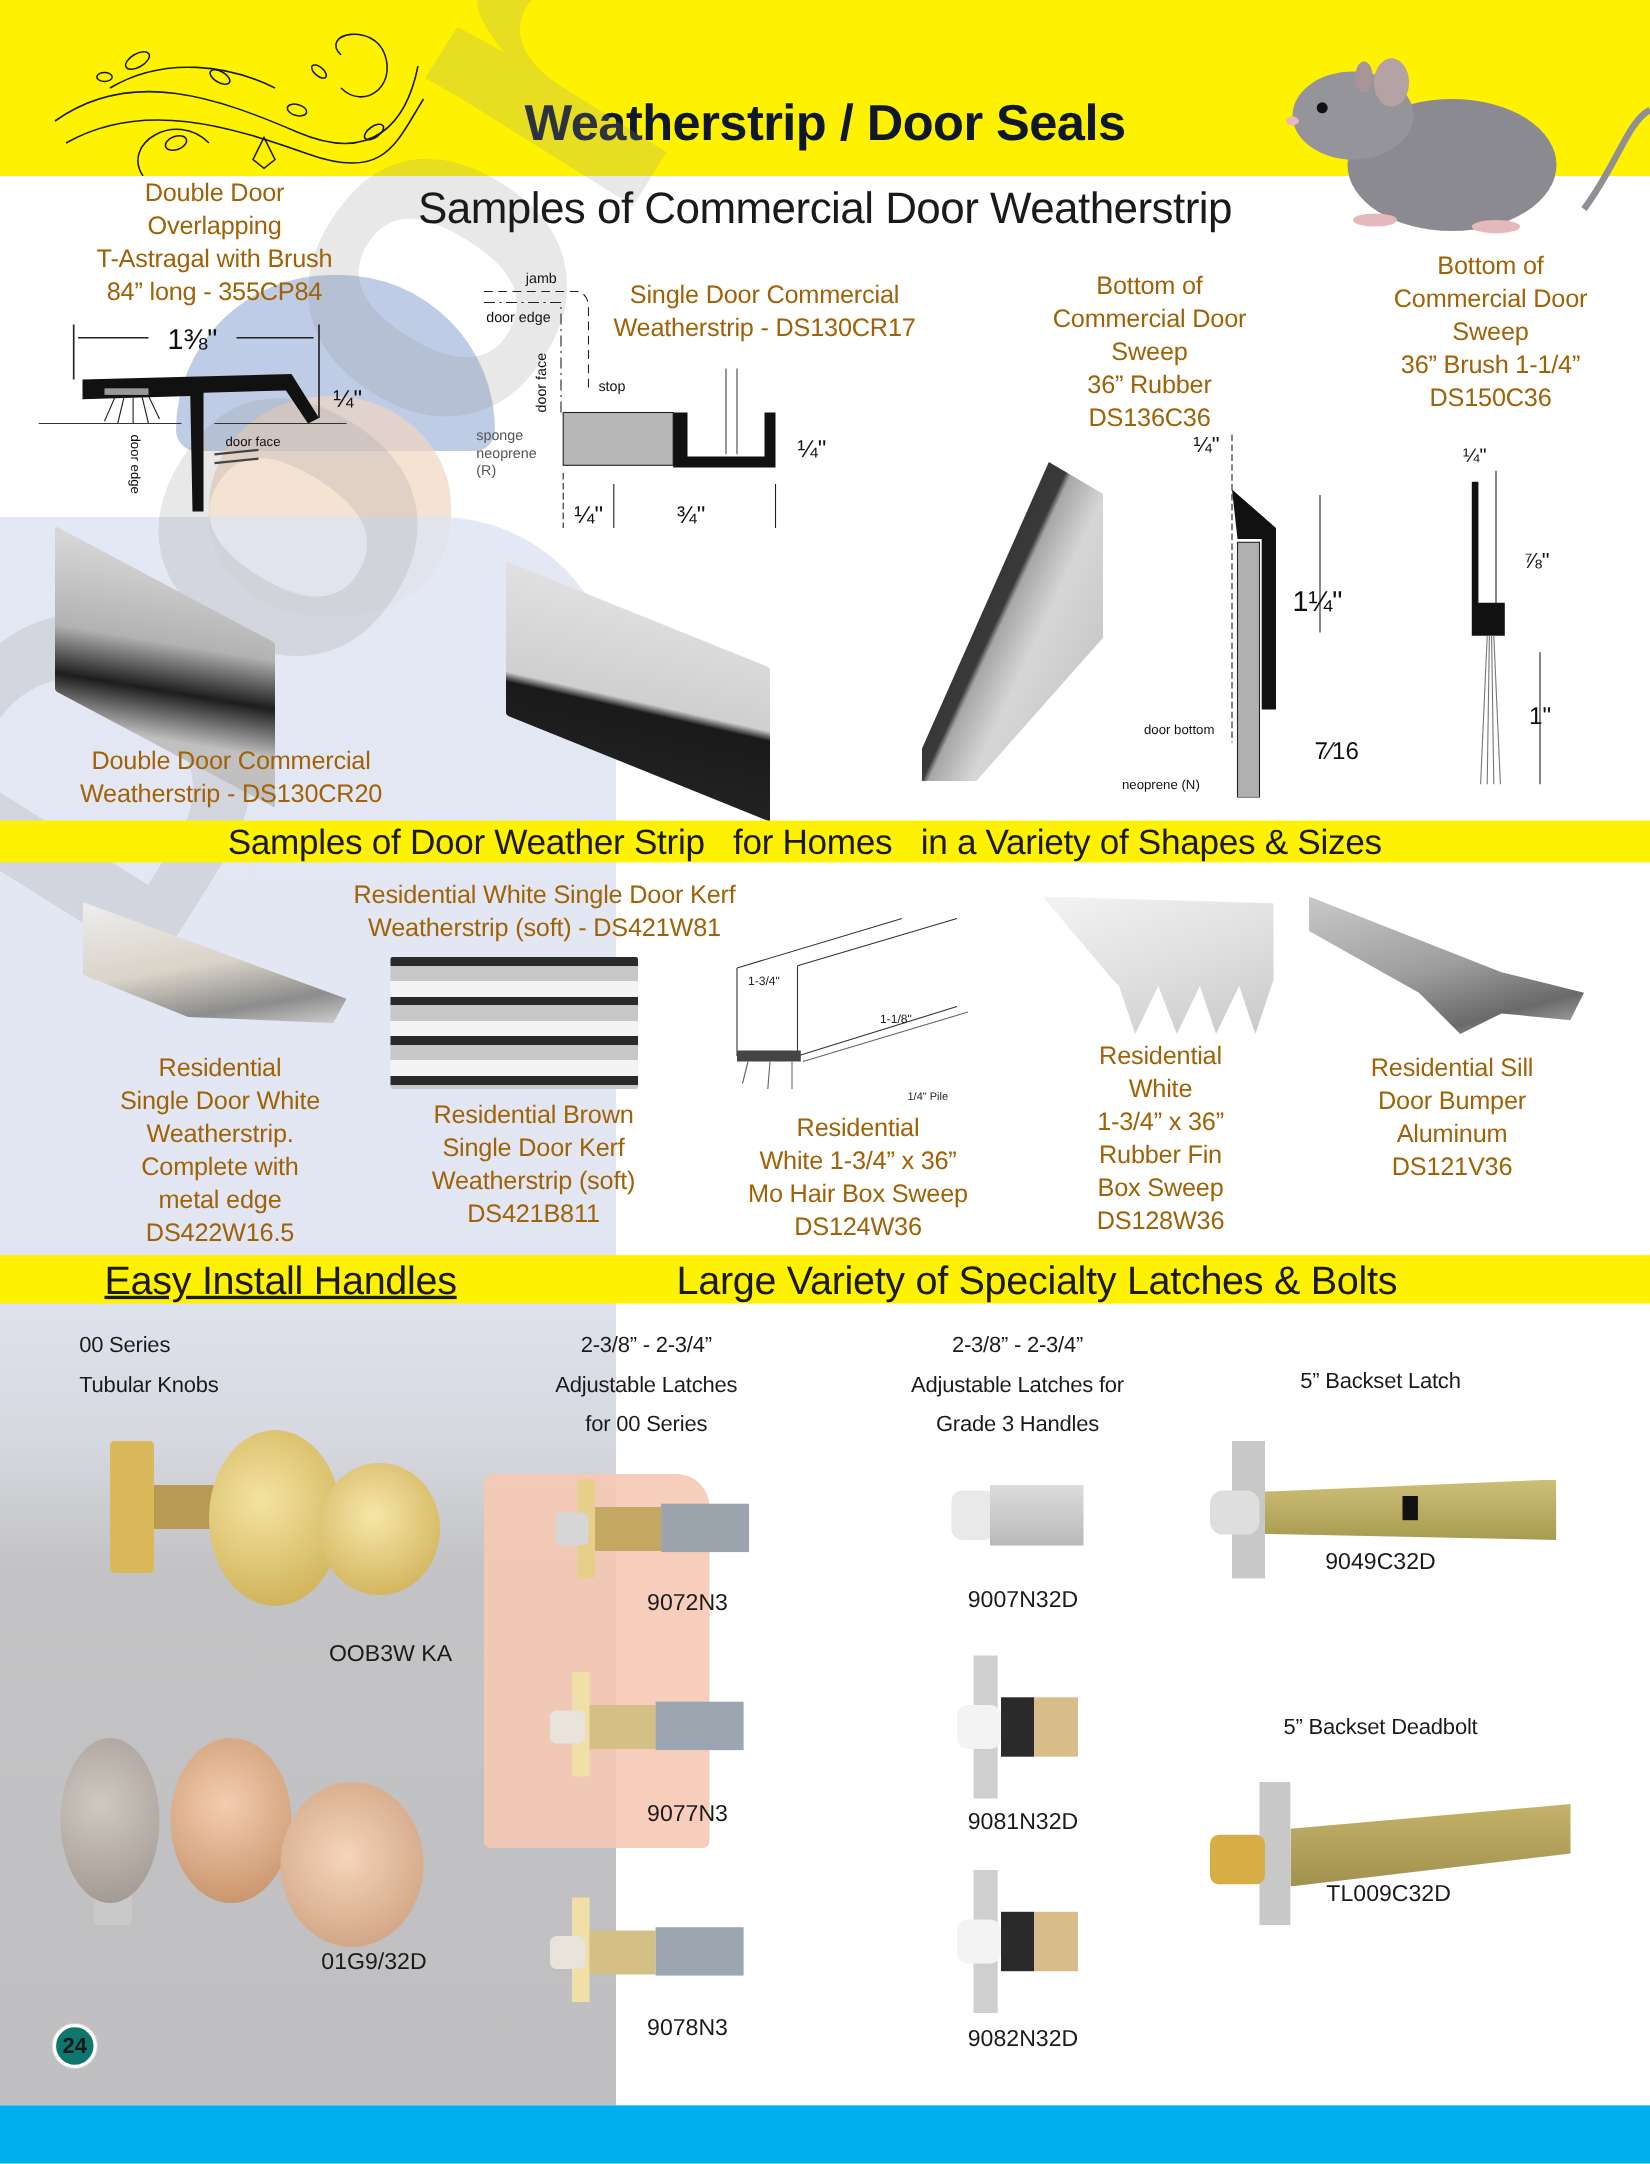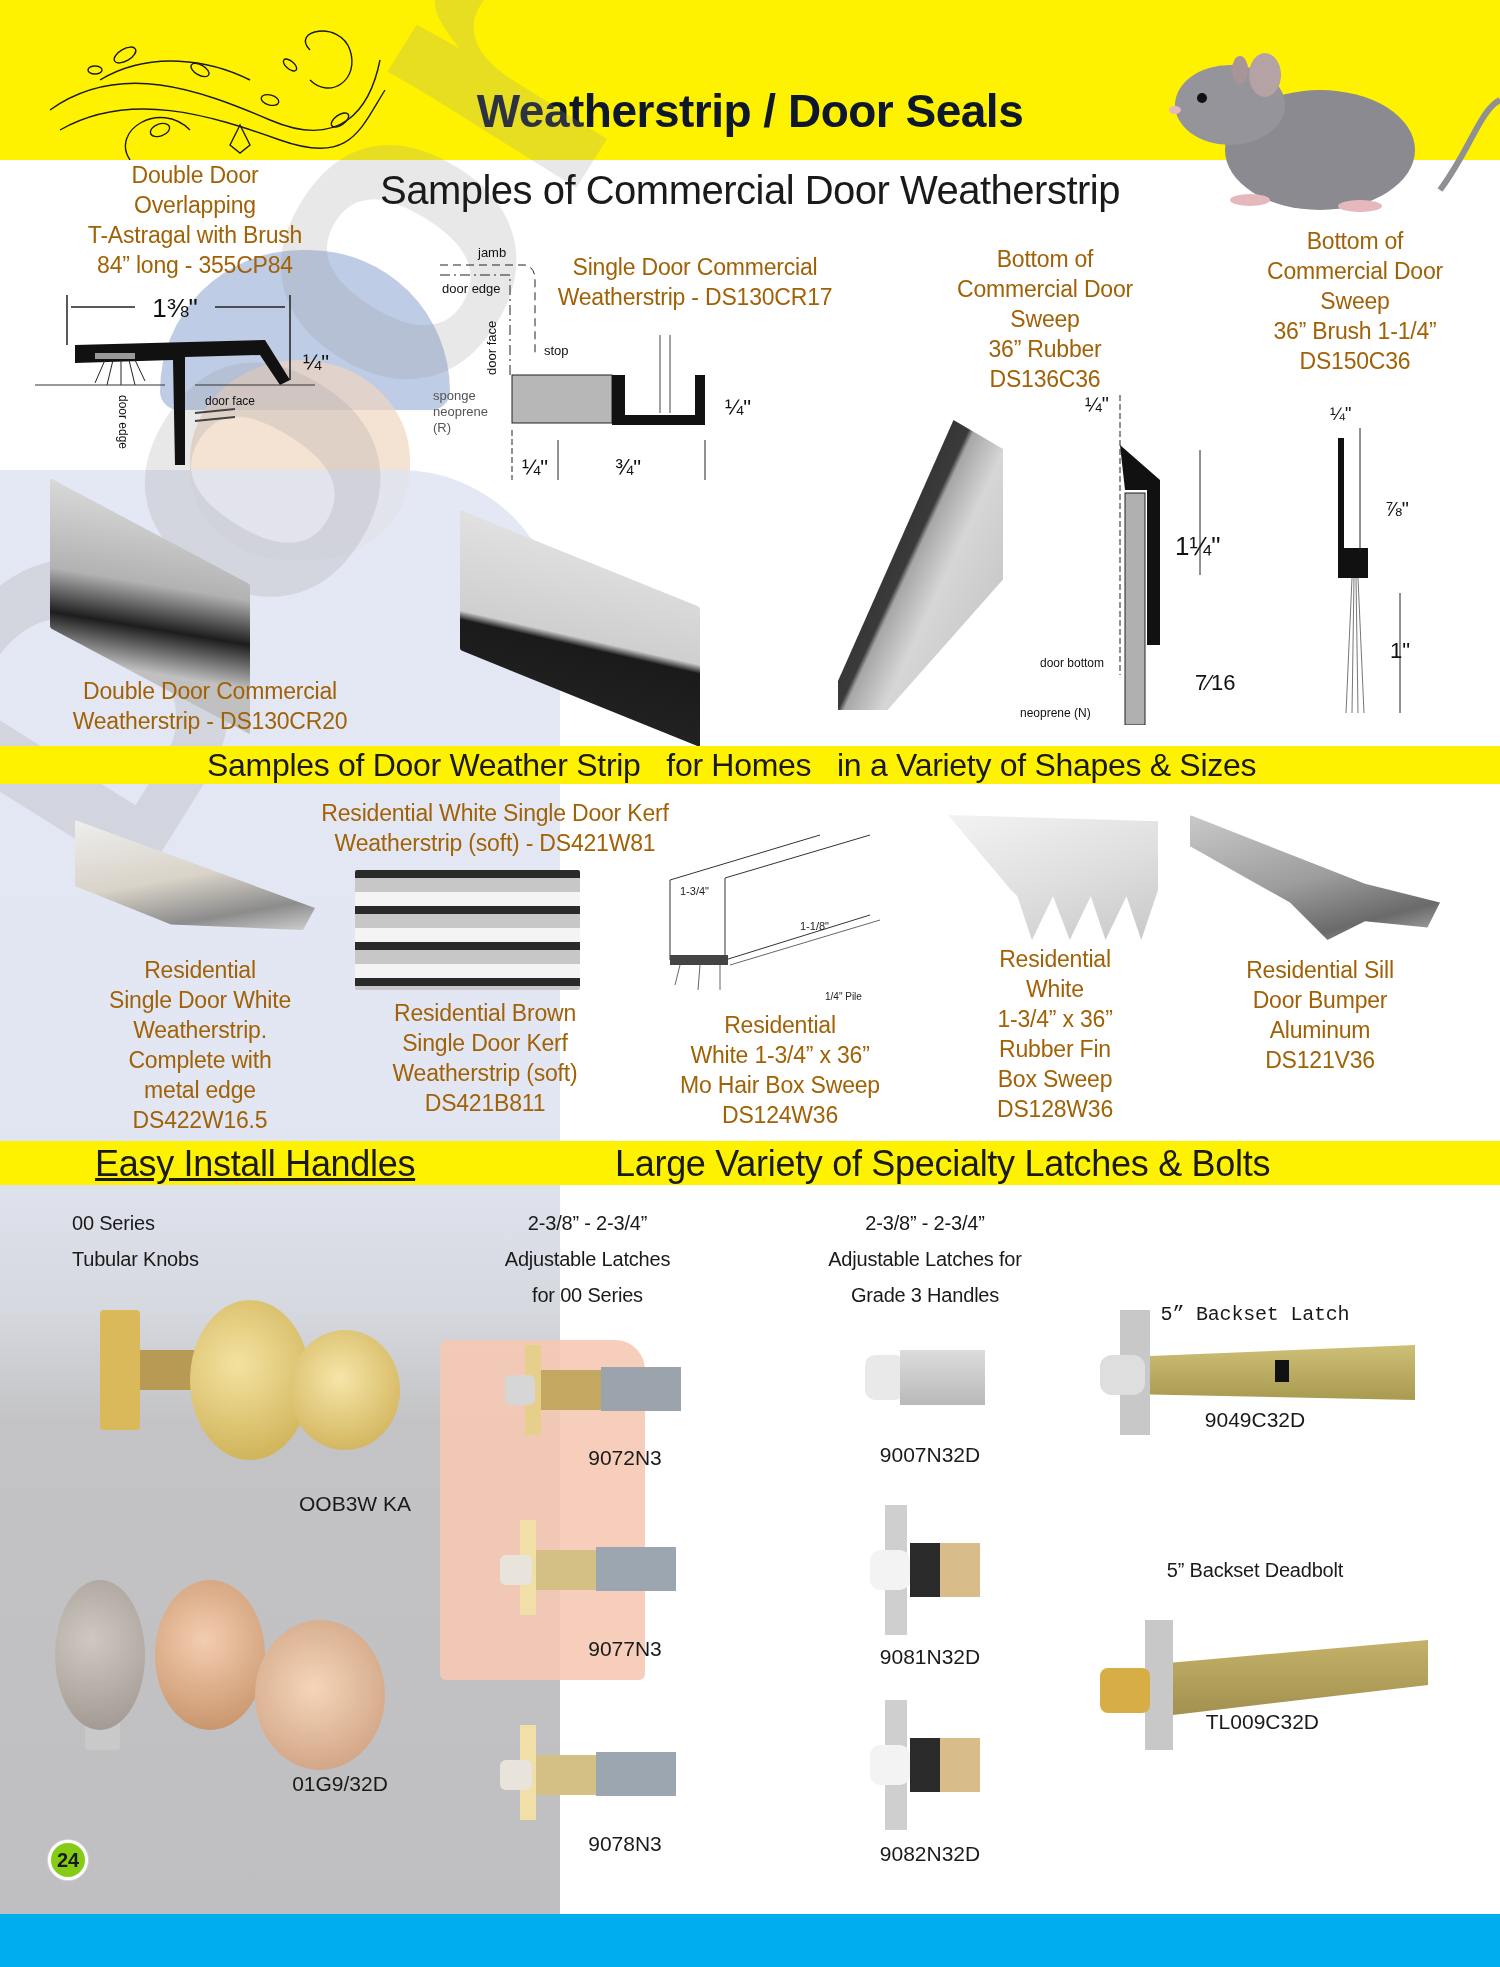--- a/index.html
+++ b/index.html
@@ -29,21 +29,21 @@
   .toolbox { left: 440px; top: 1340px; width: 205px; height: 340px; background: #f6c8b4; opacity: 0.9; border-radius: 8px 30px 6px 6px; }
 
   
   .watermark { left: -200px; top: 700px; font-size: 420px; font-weight: bold; color: rgba(150,150,150,0.22); transform: rotate(-58deg); transform-origin: left top; white-space: nowrap; pointer-events: none; }
 
   .swirl { left: 40px; top: 20px; width: 360px; height: 140px; }
   .mouse { left: 1140px; top: 30px; width: 360px; height: 190px; }
 
   .product-img { border-radius: 2px; }
 
-  .page-badge { left: 48px; top: 1840px; width: 40px; height: 40px; border-radius: 50%; background: #84cc16; border: 3px solid #ffffff; box-shadow: 0 0 0 1px #d6d6d6; display: flex; align-items: center; justify-content: center; font-size: 20px; font-weight: bold; color: #1a1a1a; }
+  .page-badge { left: 48px; top: 1840px; width: 40px; height: 40px; border-radius: 50%; background: #0f766e; border: 3px solid #ffffff; box-shadow: 0 0 0 1px #d6d6d6; display: flex; align-items: center; justify-content: center; font-size: 20px; font-weight: bold; color: #1a1a1a; }
 </style>
 </head>
 <body>
 
 <div class="abs hard-hat"></div>
 <div class="abs man-head"></div>
 <div class="abs man-body"></div>
 <div class="abs toolbox"></div>
 
 <div class="abs header-band"></div>
@@ -298,21 +298,21 @@
 <div class="abs code" style="left:860px; top:1645px; width:140px;">9081N32D</div>
 
 <div class="abs" style="left:870px; top:1700px; width:115px; height:130px;">
   <div class="abs" style="left:15px; top:0; width:22px; height:130px; background:#cfcfcf;"></div>
   <div class="abs" style="left:0; top:45px; width:40px; height:40px; background:#f3f3f3; border-radius:10px;"></div>
   <div class="abs" style="left:40px; top:38px; width:30px; height:54px; background:#2a2a2a;"></div>
   <div class="abs" style="left:70px; top:38px; width:40px; height:54px; background:#d8bd8a;"></div>
 </div>
 <div class="abs code" style="left:860px; top:1842px; width:140px;">9082N32D</div>
 
-<div class="abs label-lg" style="left:1130px; top:1297px; width:250px;font-family:Liberation Mono, monospace;">5” Backset Latch</div>
+<div class="abs label-lg" style="left:1130px; top:1238px; width:250px;">5” Backset Latch</div>
 <div class="abs" style="left:1095px; top:1310px; width:320px; height:125px;">
   <div class="abs" style="left:25px; top:0; width:30px; height:125px; background:#c8c8c8;"></div>
   <div class="abs" style="left:5px; top:45px; width:45px; height:40px; background:#dedede; border-radius:12px;"></div>
   <div class="abs" style="left:55px; top:35px; width:265px; height:55px; background: linear-gradient(180deg, #cdbf76, #a89a4f); clip-path: polygon(0 20%, 100% 0, 100% 100%, 0 90%);"></div>
   <div class="abs" style="left:180px; top:50px; width:14px; height:22px; background:#111;"></div>
 </div>
 <div class="abs code" style="left:1185px; top:1408px; width:140px;">9049C32D</div>
 
 <div class="abs label-lg" style="left:1105px; top:1552px; width:300px;">5” Backset Deadbolt</div>
 <div class="abs" style="left:1100px; top:1620px; width:330px; height:130px;">

